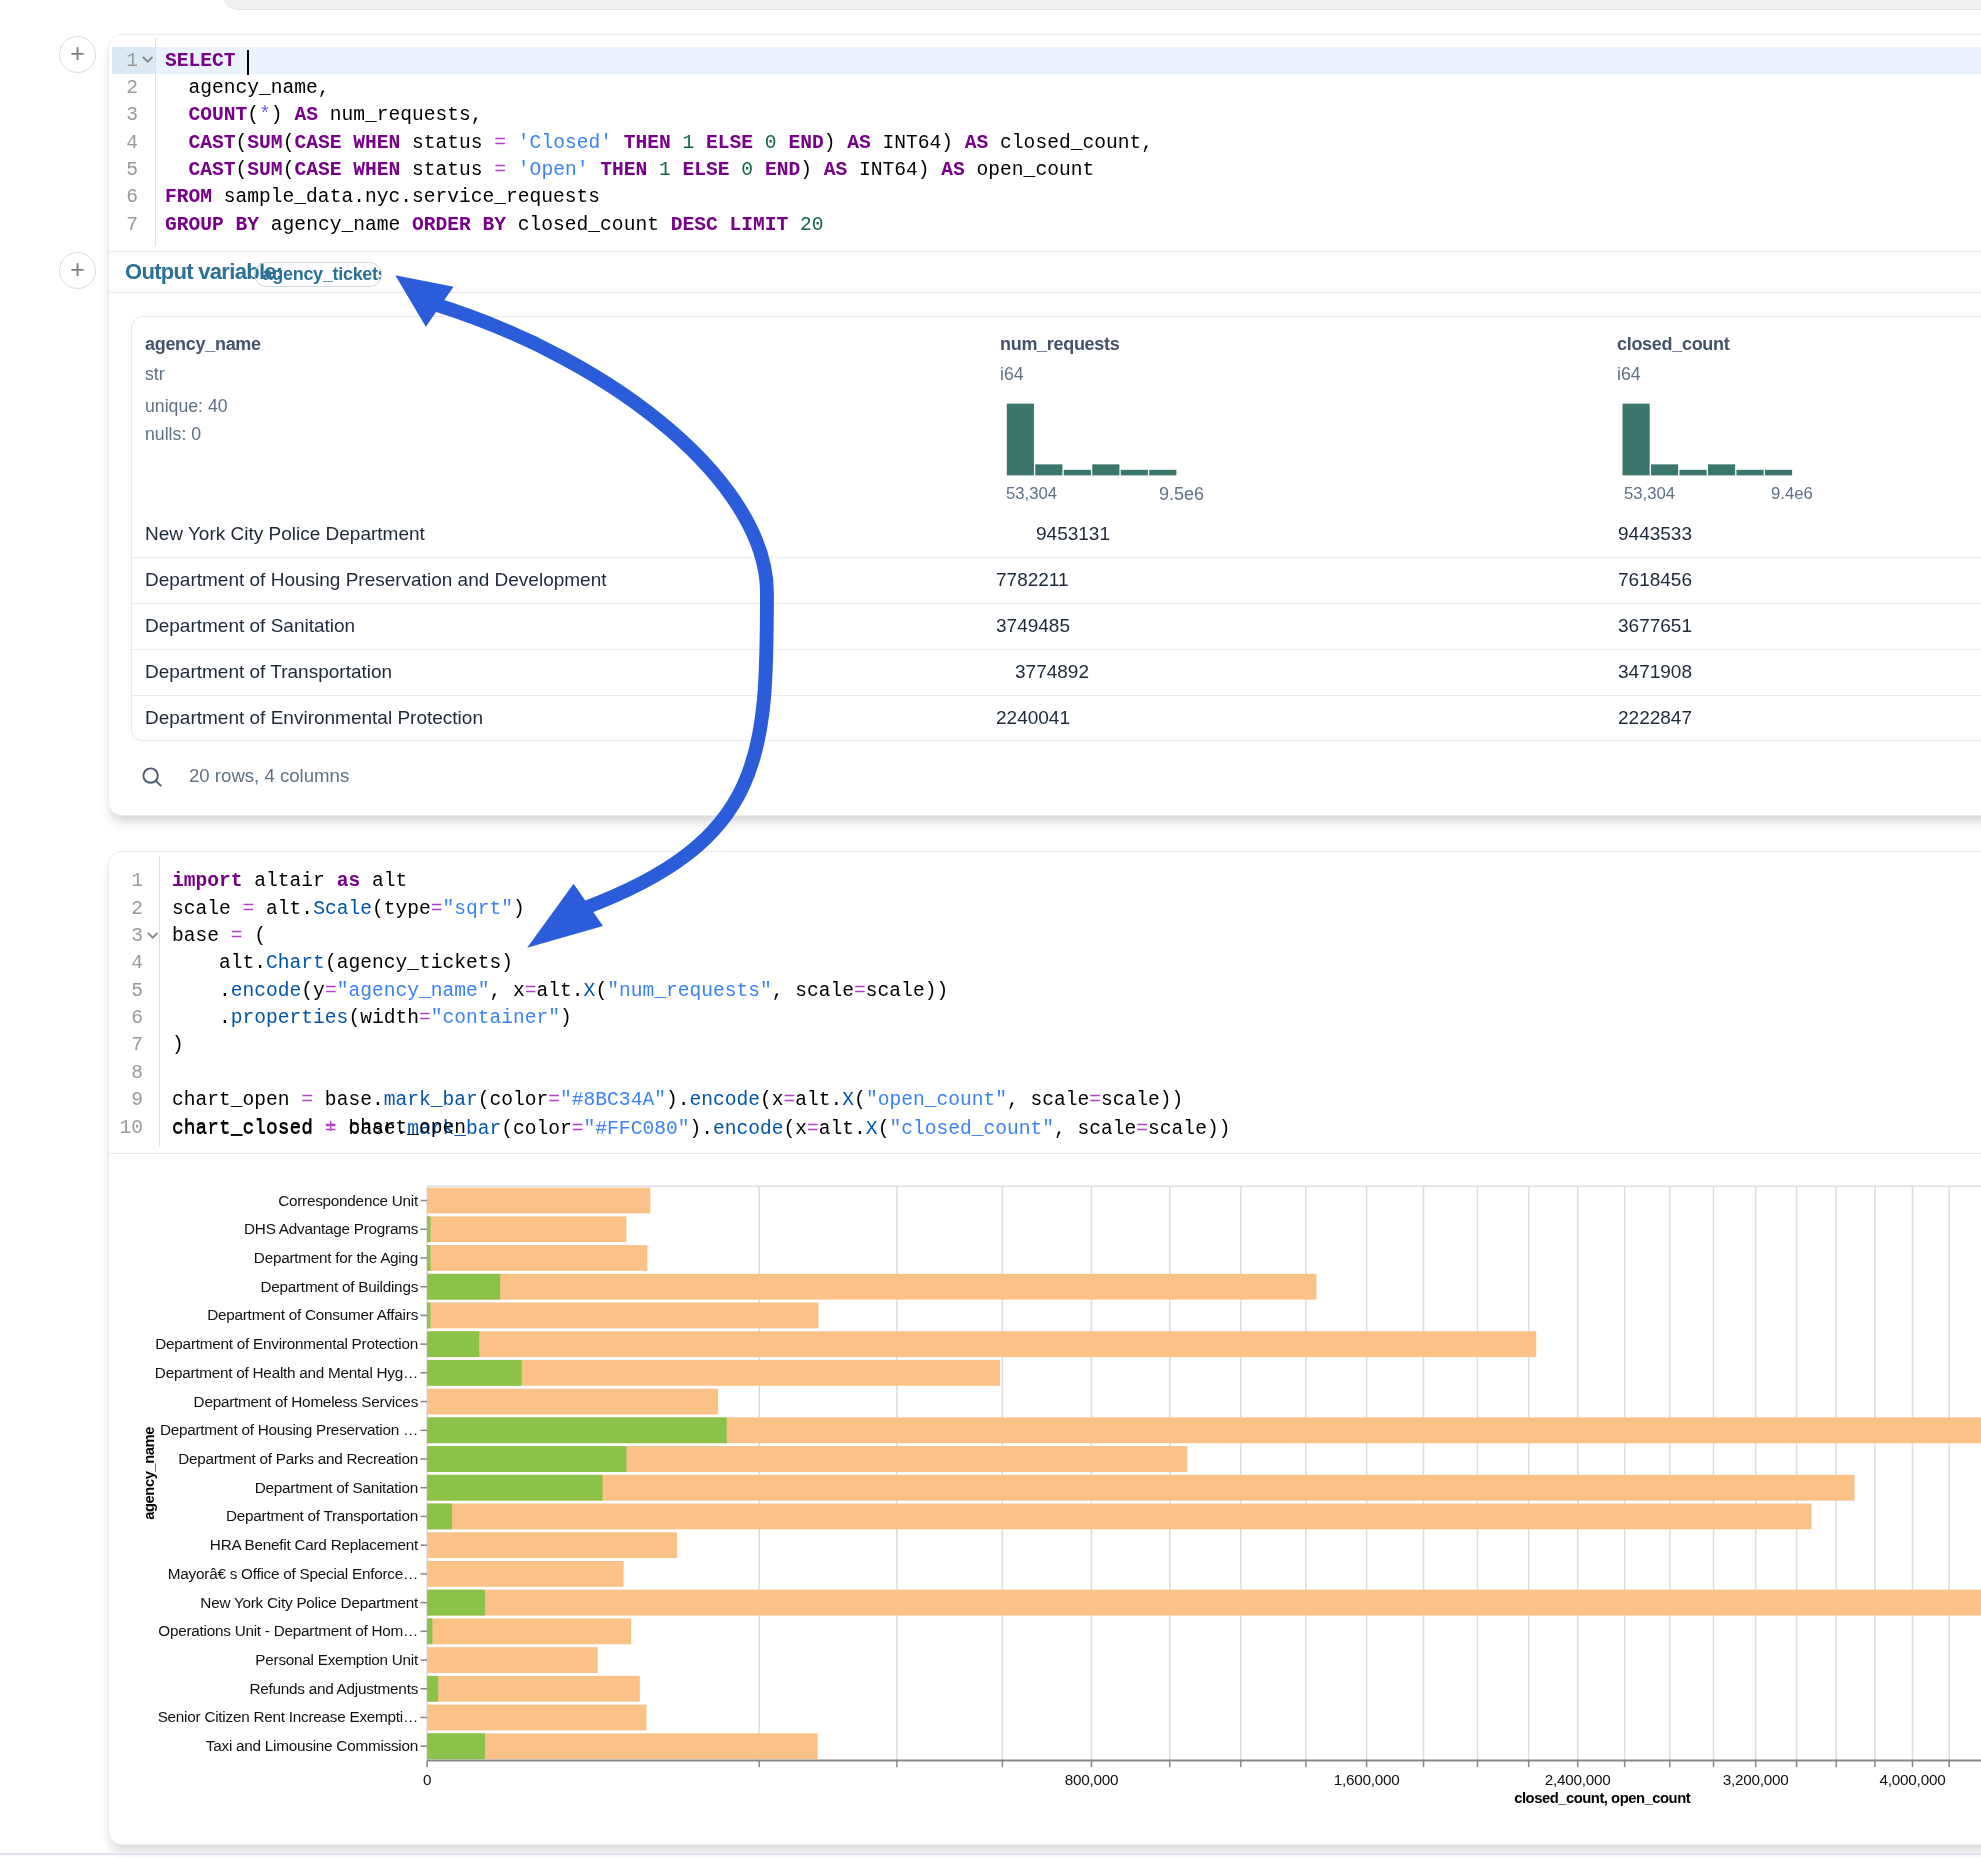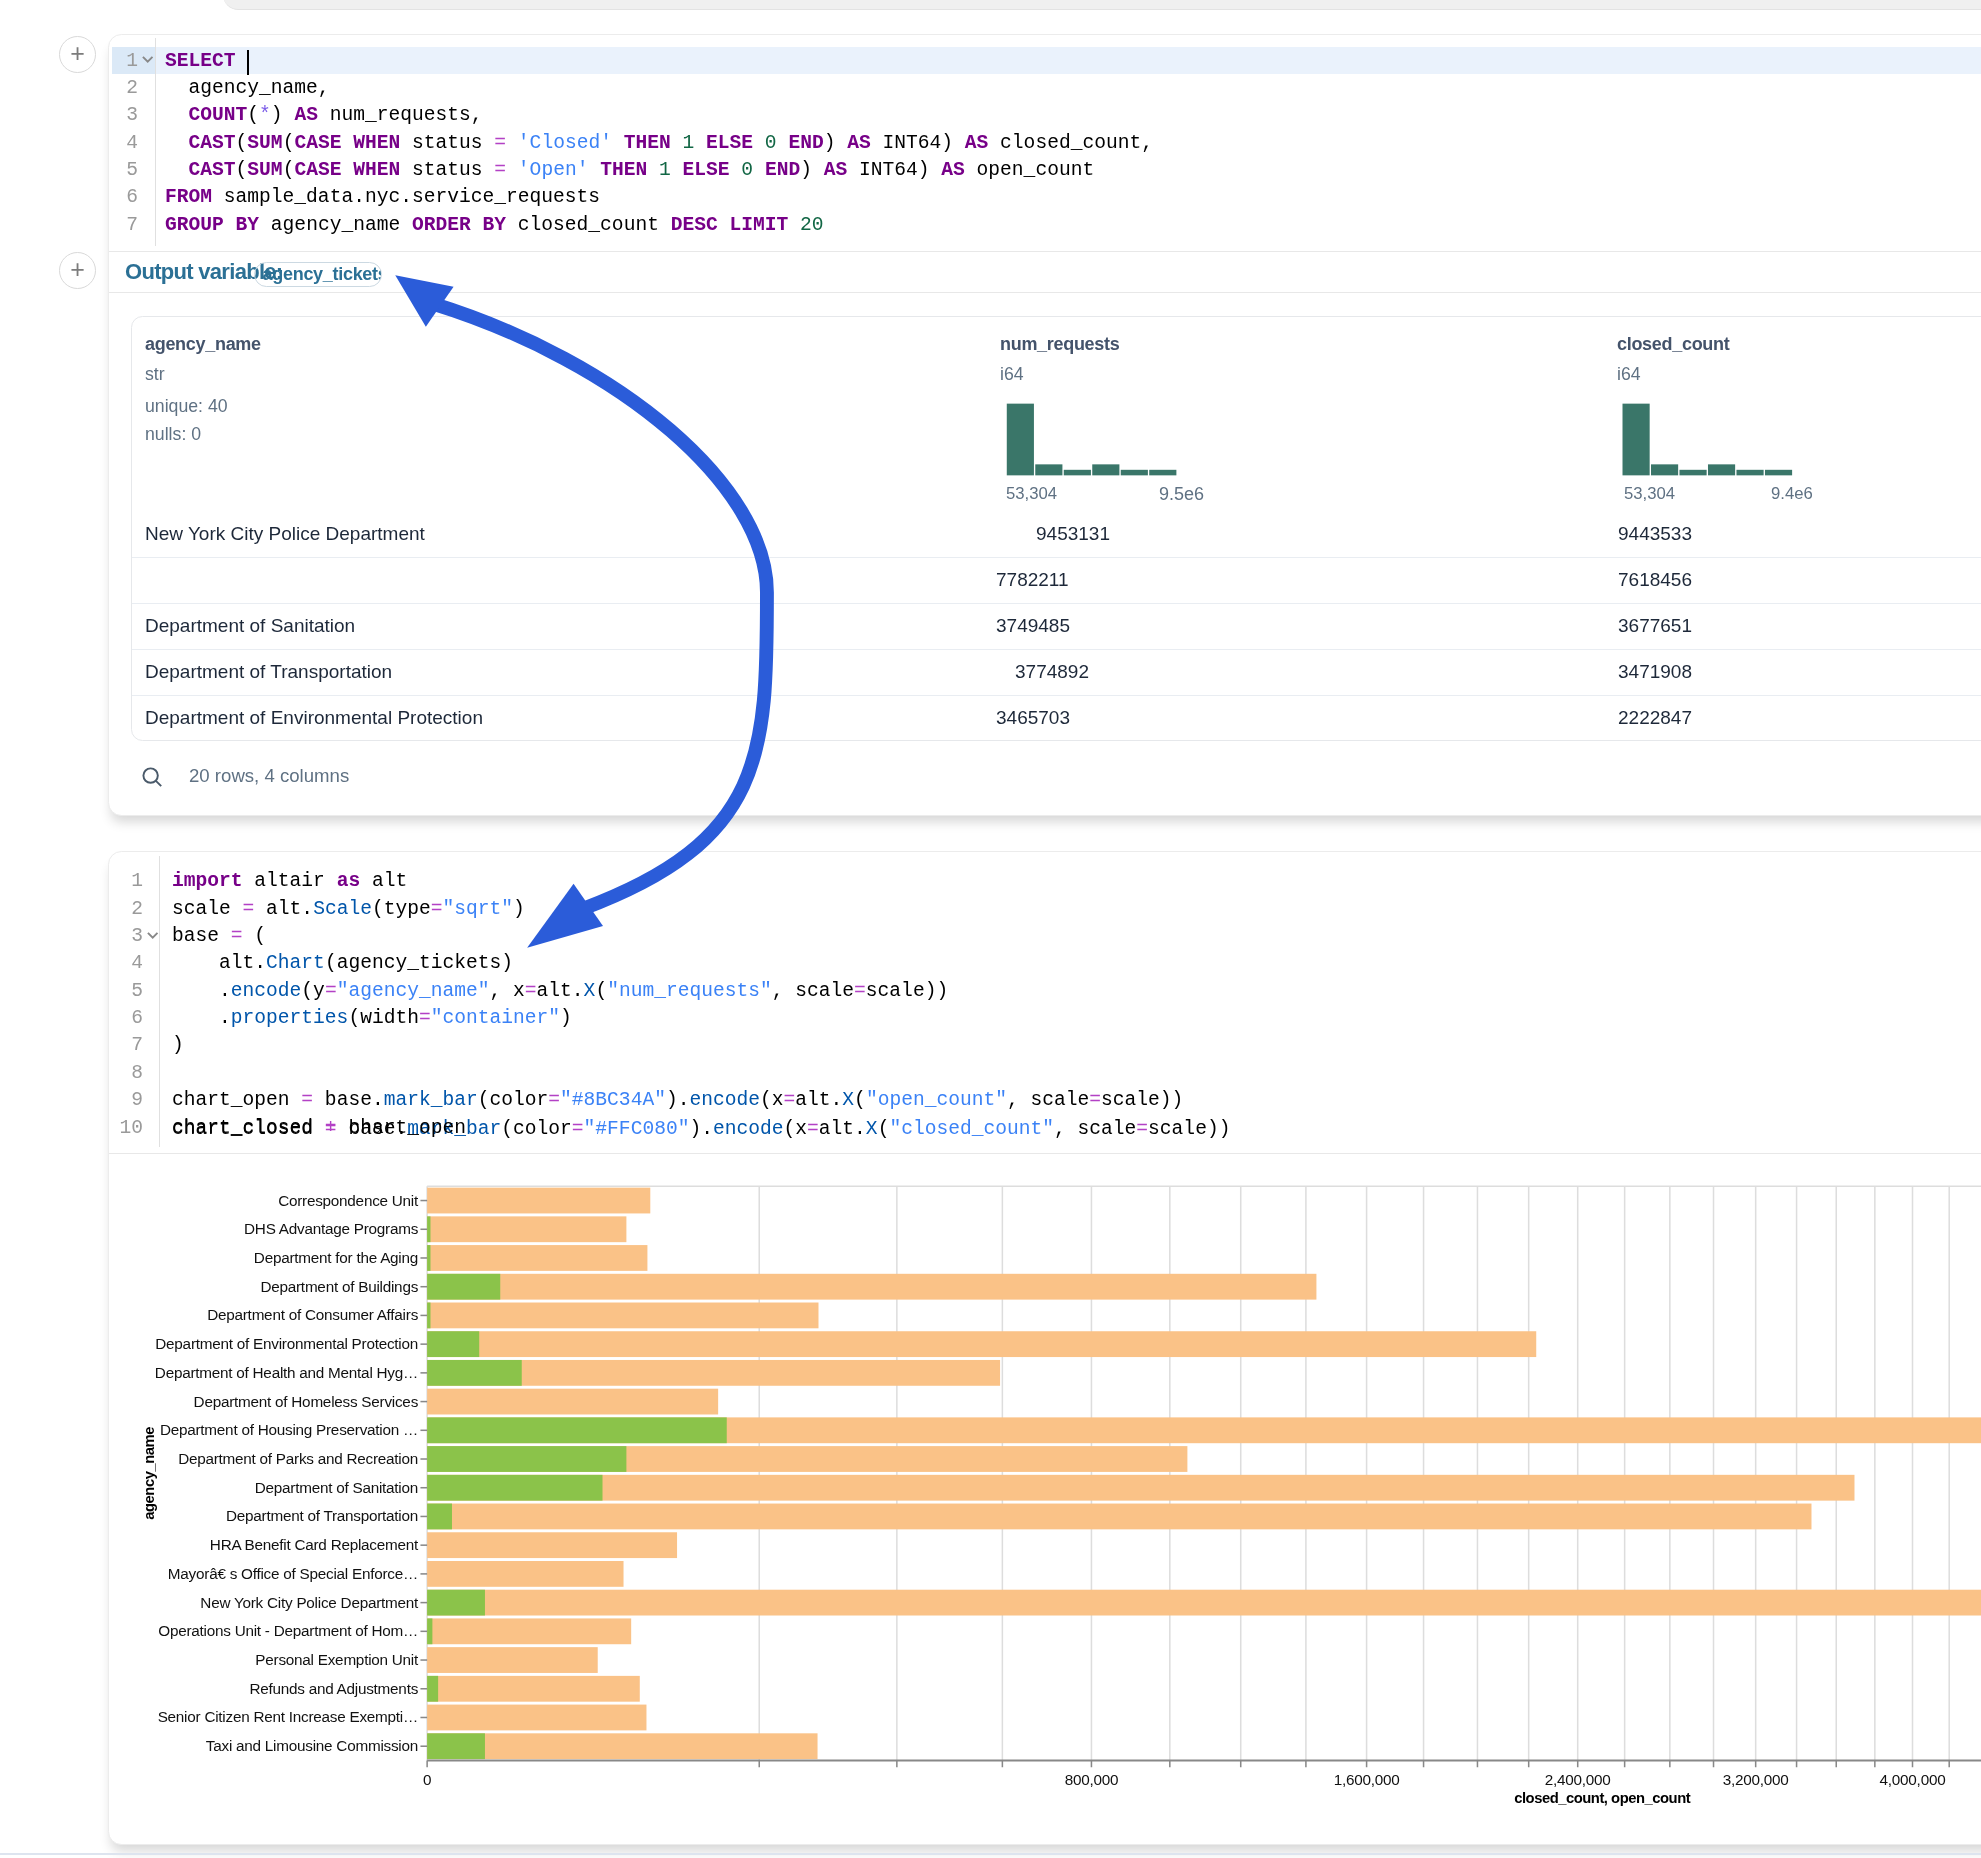--- a/index.html
+++ b/index.html
@@ -99,33 +99,34 @@
 
 <div class="hdr" style="left:1617px;top:334px">closed_count</div>
 <div class="sub" style="left:1617px;top:364px">i64</div>
 <div class="sub" style="left:1624px;top:484px;font-size:16.7px">53,304</div>
 <div class="sub" style="left:1771px;top:484px;font-size:16.7px">9.4e6</div>
 
 <div class="rowt" style="left:145px;top:511px">New York City Police Department</div>
 <div class="rowt" style="left:1036px;top:511px">9453131</div>
 <div class="rowt" style="left:1618px;top:511px">9443533</div>
 <div class="abs rowsep" style="left:132px;right:0;top:557px"></div>
+<div class="rowt" style="left:145px;top:557px">Department of Housing Preservation and Development</div>
 <div class="rowt" style="left:996px;top:557px">7782211</div>
 <div class="rowt" style="left:1618px;top:557px">7618456</div>
 <div class="abs rowsep" style="left:132px;right:0;top:603px"></div>
 <div class="rowt" style="left:145px;top:603px">Department of Sanitation</div>
 <div class="rowt" style="left:996px;top:603px">3749485</div>
 <div class="rowt" style="left:1618px;top:603px">3677651</div>
 <div class="abs rowsep" style="left:132px;right:0;top:649px"></div>
 <div class="rowt" style="left:145px;top:649px">Department of Transportation</div>
 <div class="rowt" style="left:1015px;top:649px">3774892</div>
 <div class="rowt" style="left:1618px;top:649px">3471908</div>
 <div class="abs rowsep" style="left:132px;right:0;top:695px"></div>
 <div class="rowt" style="left:145px;top:695px">Department of Environmental Protection</div>
-<div class="rowt" style="left:996px;top:695px">3465703</div>
+<div class="rowt" style="left:996px;top:695px">2240041</div>
 <div class="rowt" style="left:1618px;top:695px">2222847</div>
 
 <svg class="abs" style="left:141px;top:766px" width="25" height="25" viewBox="0 0 26 26">
       <circle cx="10" cy="10" r="7.5" fill="none" stroke="#4A5A6A" stroke-width="2"></circle>
       <line x1="15.5" y1="15.5" x2="21" y2="21" stroke="#4A5A6A" stroke-width="2"></line>
     </svg>
 <div class="abs sub" style="left:189px;top:765px;font-size:18.6px">20 rows, 4 columns</div>
 
 <div class="cell" style="top:851px;height:992px"></div>
 <div class="abs gutline" style="left:159px;top:856px;height:291px"></div>

